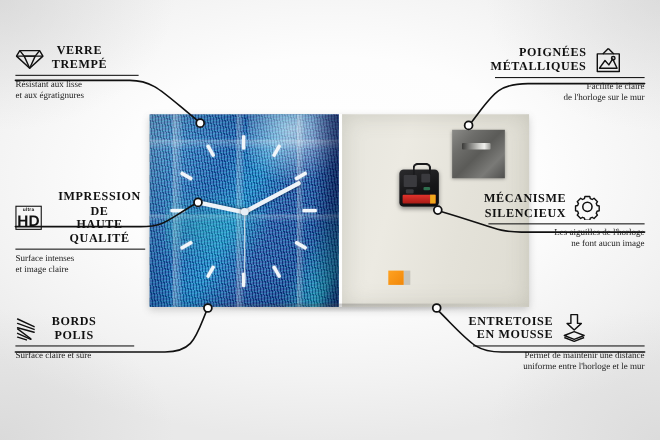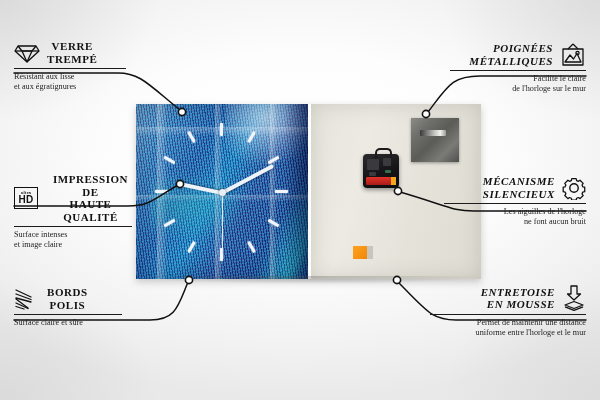--- a/index.html
+++ b/index.html
@@ -72,41 +72,41 @@
   #product-edge{position:absolute;left:136px;top:104px;width:345px;height:175px;
     box-shadow:0 3px 7px rgba(90,90,90,.30);pointer-events:none;}
 
   
   #leaders{position:absolute;left:0;top:0;width:600px;height:400px;pointer-events:none;}
 
   
   .callout{position:absolute;}
   .co-head{display:flex;align-items:center;gap:7px;}
   .co-left .co-head{justify-content:flex-start;}
-  .co-right .co-head{justify-content:flex-end;font-style:italic;}
+  .co-right .co-head{}
   .co-title{
     font-family:"Liberation Serif", serif;
     font-weight:bold;font-size:11px;line-height:12.5px;
     letter-spacing:.55px;color:#111;text-transform:uppercase;white-space:pre-line;
   }
   .co-left .co-title{text-align:center;}
   .co-right .co-title{text-align:right;}
   .co-rule{height:1px;background:#1b1b1b;margin:3px 0 3px 0;}
   .co-sub{
     font-family:"Liberation Serif", serif;
     font-size:8.2px;line-height:9.6px;color:#1d1d1d;white-space:pre-line;
   }
   .co-right .co-sub{text-align:right;}
   .icon{flex:0 0 auto;display:block;}
 
   
   .hd-box{width:22px;height:20px;border:1.4px solid #111;display:flex;flex-direction:column;
     align-items:center;justify-content:center;line-height:1;}
   .hd-ultra{font-family:"Liberation Sans",sans-serif;font-size:4.4px;font-weight:bold;letter-spacing:.2px;color:#111;}
-  .hd-hd{font-family:"Liberation Sans",sans-serif;font-size:10px;font-weight:bold;letter-spacing:.3px;color:#111;margin-top:.5px;}
+  .hd-hd{font-family:"Liberation Sans",sans-serif;font-size:14px;font-weight:bold;letter-spacing:.3px;color:#111;margin-top:.5px;}
 </style>
 </head>
 <body>
 
 <div id="stage">
 
   <div class="corner-shade cs-tl"></div>
   <div class="corner-shade cs-tr"></div>
   <div class="corner-shade cs-bl"></div>
   <div class="corner-shade cs-br"></div>
@@ -261,21 +261,21 @@
 SILENCIEUX</div>
       <svg class="icon" width="24" height="24" viewBox="0 0 24 24">
         <g fill="none" stroke="#111" stroke-width="1.4" stroke-linejoin="round">
           <path d="M9.6,2.3 h4.8 l.5,2.1 1.9,.8 1.8,-1.2 3.4,3.4 -1.2,1.8 .8,1.9 2.1,.5 v4.8 l-2.1,.5 -.8,1.9 1.2,1.8 -3.4,3.4 -1.8,-1.2 -1.9,.8 -.5,2.1 h-4.8 l-.5,-2.1 -1.9,-.8 -1.8,1.2 -3.4,-3.4 1.2,-1.8 -.8,-1.9 -2.1,-.5 v-4.8 l2.1,-.5 .8,-1.9 -1.2,-1.8 3.4,-3.4 1.8,1.2 1.9,-.8 Z" transform="scale(0.92) translate(1,0.6)"></path>
           <circle cx="12" cy="12" r="4.2"></circle>
         </g>
       </svg>
     </div>
     <div class="co-rule" style="width:142px;margin-left:4px;"></div>
     <div class="co-sub">Les aiguilles de l'horloge
-ne font aucun bruit</div>
+ne font aucun image</div>
   </div>
 
   <div class="callout co-right" style="right:14px;top:285px;width:160px;">
     <div class="co-head">
       <div class="co-title">ENTRETOISE
 EN MOUSSE</div>
       <svg class="icon" width="24" height="26" viewBox="0 0 24 26">
         <g fill="none" stroke="#111" stroke-width="1.3" stroke-linejoin="round">
           <path d="M9,1 h6 v8 h3.5 L12,15 L5.5,9 H9 Z"></path>
           <path d="M12,16.5 L21,20 L12,23.5 L3,20 Z"></path>

